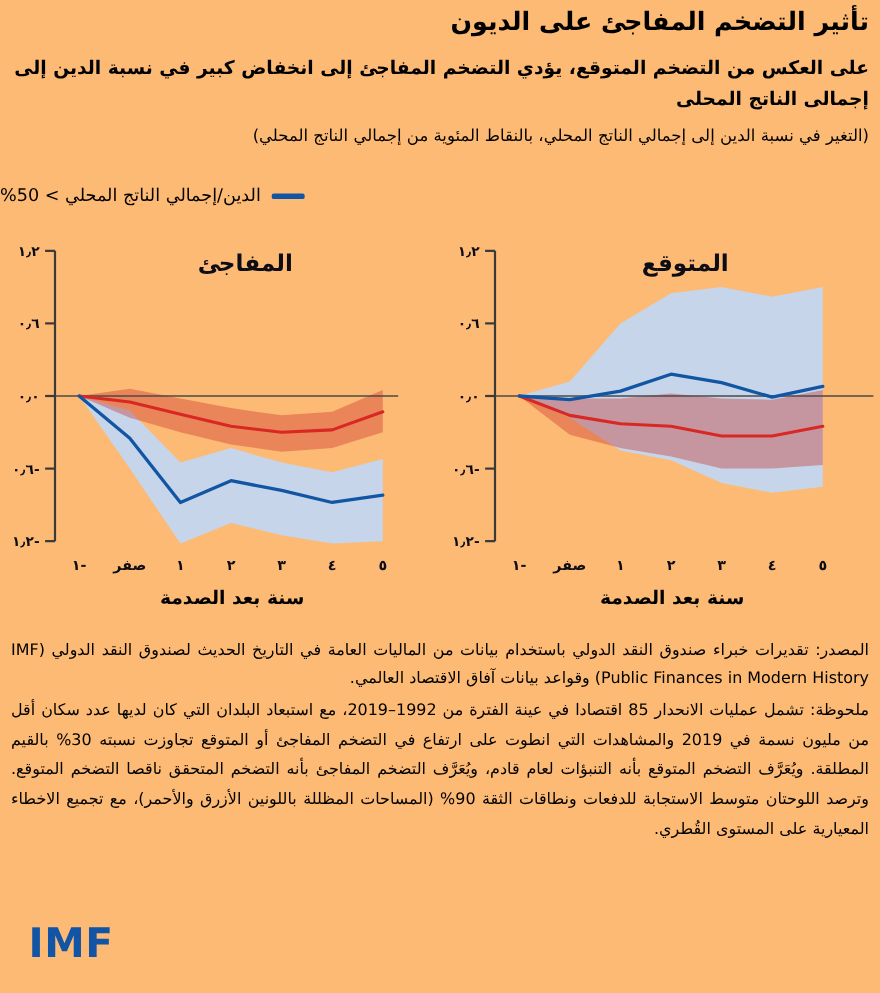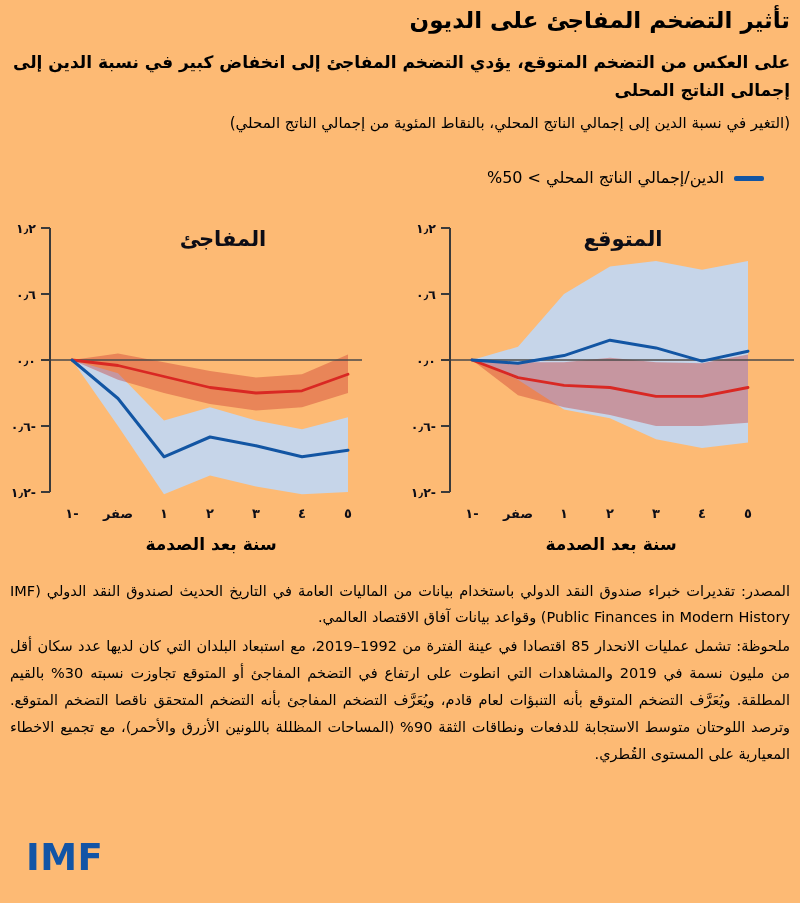--- a/index.html
+++ b/index.html
@@ -9,21 +9,21 @@
     overflow:hidden;
     background:#fdba74;
     font-family:"DejaVu Sans",sans-serif;
     color:#000;
     direction:rtl;
   }
   header{padding:6px 10px 0 10px;text-align:right;}
   h1.title{font-size:23px;font-weight:700;margin:0 0 12px 0;line-height:1.3;}
   p.subtitle{font-size:17px;font-weight:700;margin:0 0 8px 0;line-height:1.65;}
   p.units{font-size:15px;font-weight:400;margin:0;line-height:1.5;}
-  .legend{margin:34px 36px 0 0;display:flex;flex-direction:row;gap:9px;align-items:flex-end;}
+  .legend{margin:34px 36px 0 0;display:flex;flex-direction:column;gap:9px;align-items:flex-end;}
   .legend-row{display:flex;align-items:center;direction:rtl;}
   .legend-marker{display:inline-block;width:30px;height:5px;border-radius:2px;margin-left:10px;flex:0 0 auto;}
   .legend-label{font-size:16px;line-height:1.2;}
   .charts{direction:ltr;display:flex;margin-top:20px;}
   .chart-block{width:400px;flex:0 0 auto;}
   .chart-block svg{display:block;}
   .xcap{text-align:center;padding-left:22px;margin-top:12px;font-size:17px;font-weight:700;direction:rtl;}
   footer{margin:24px 10px 0 10px;}
   footer p{font-size:14.5px;line-height:1.85;text-align:justify;margin:0;}
   footer p + p{margin-top:2px;}

